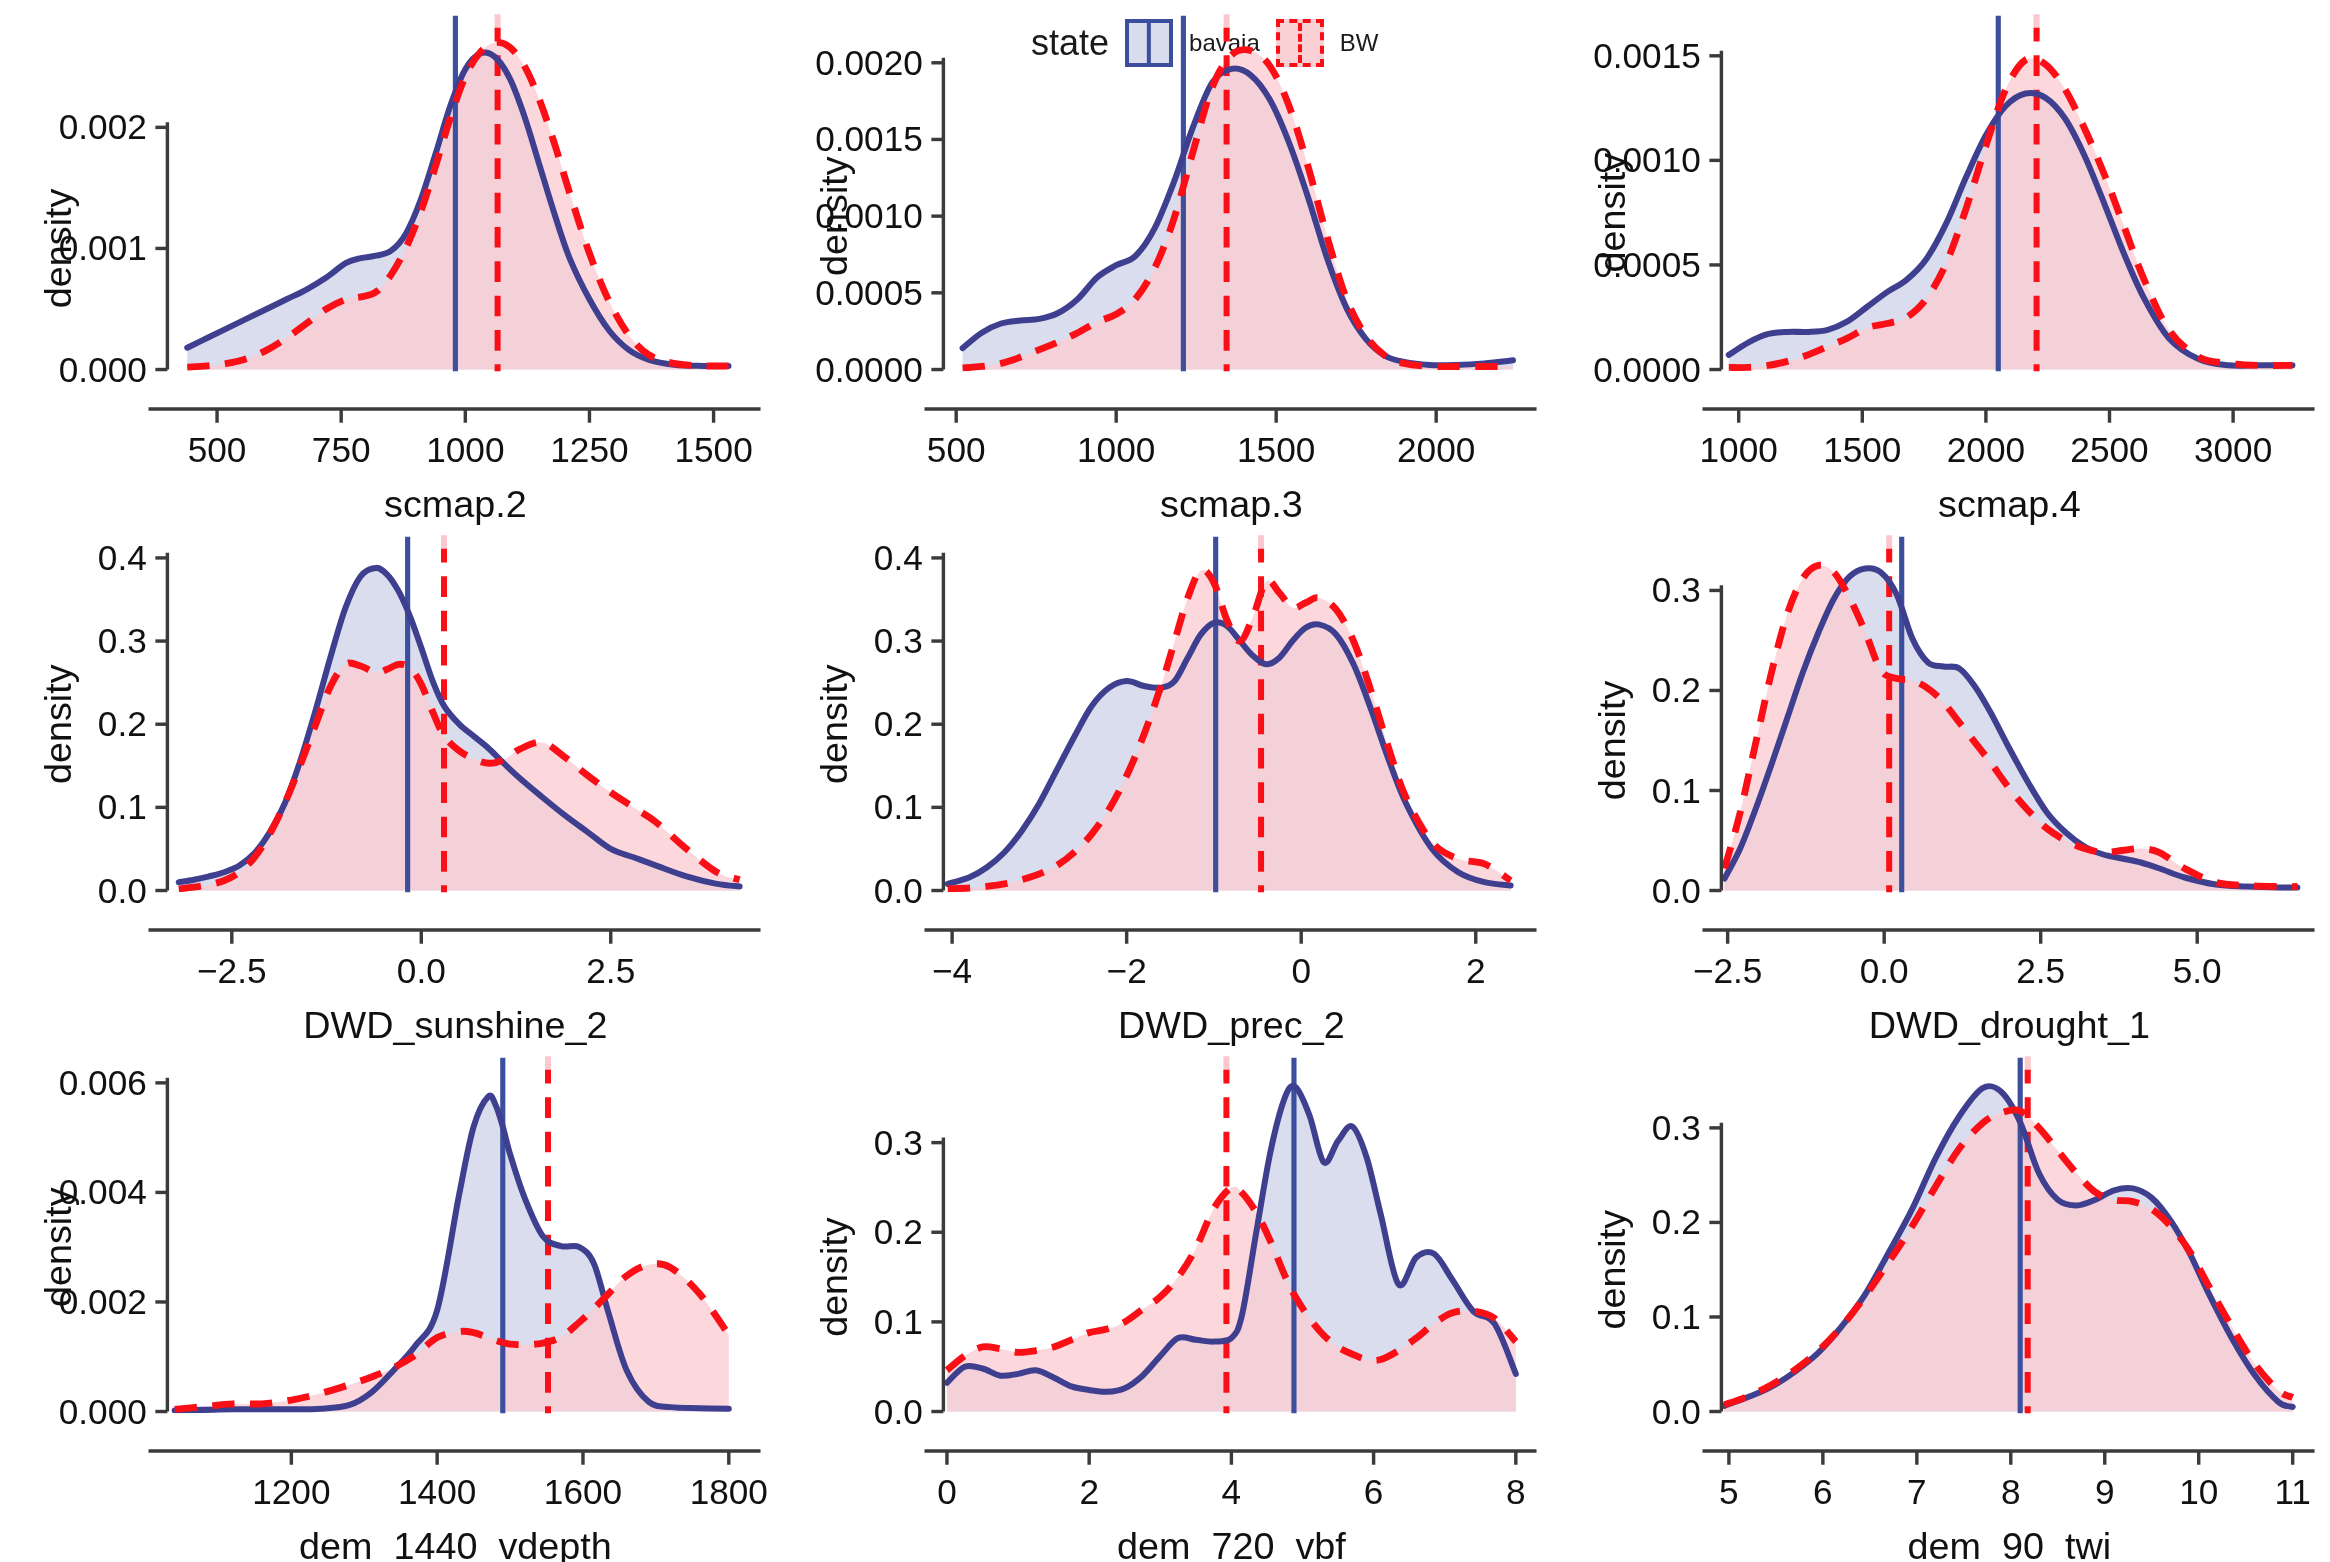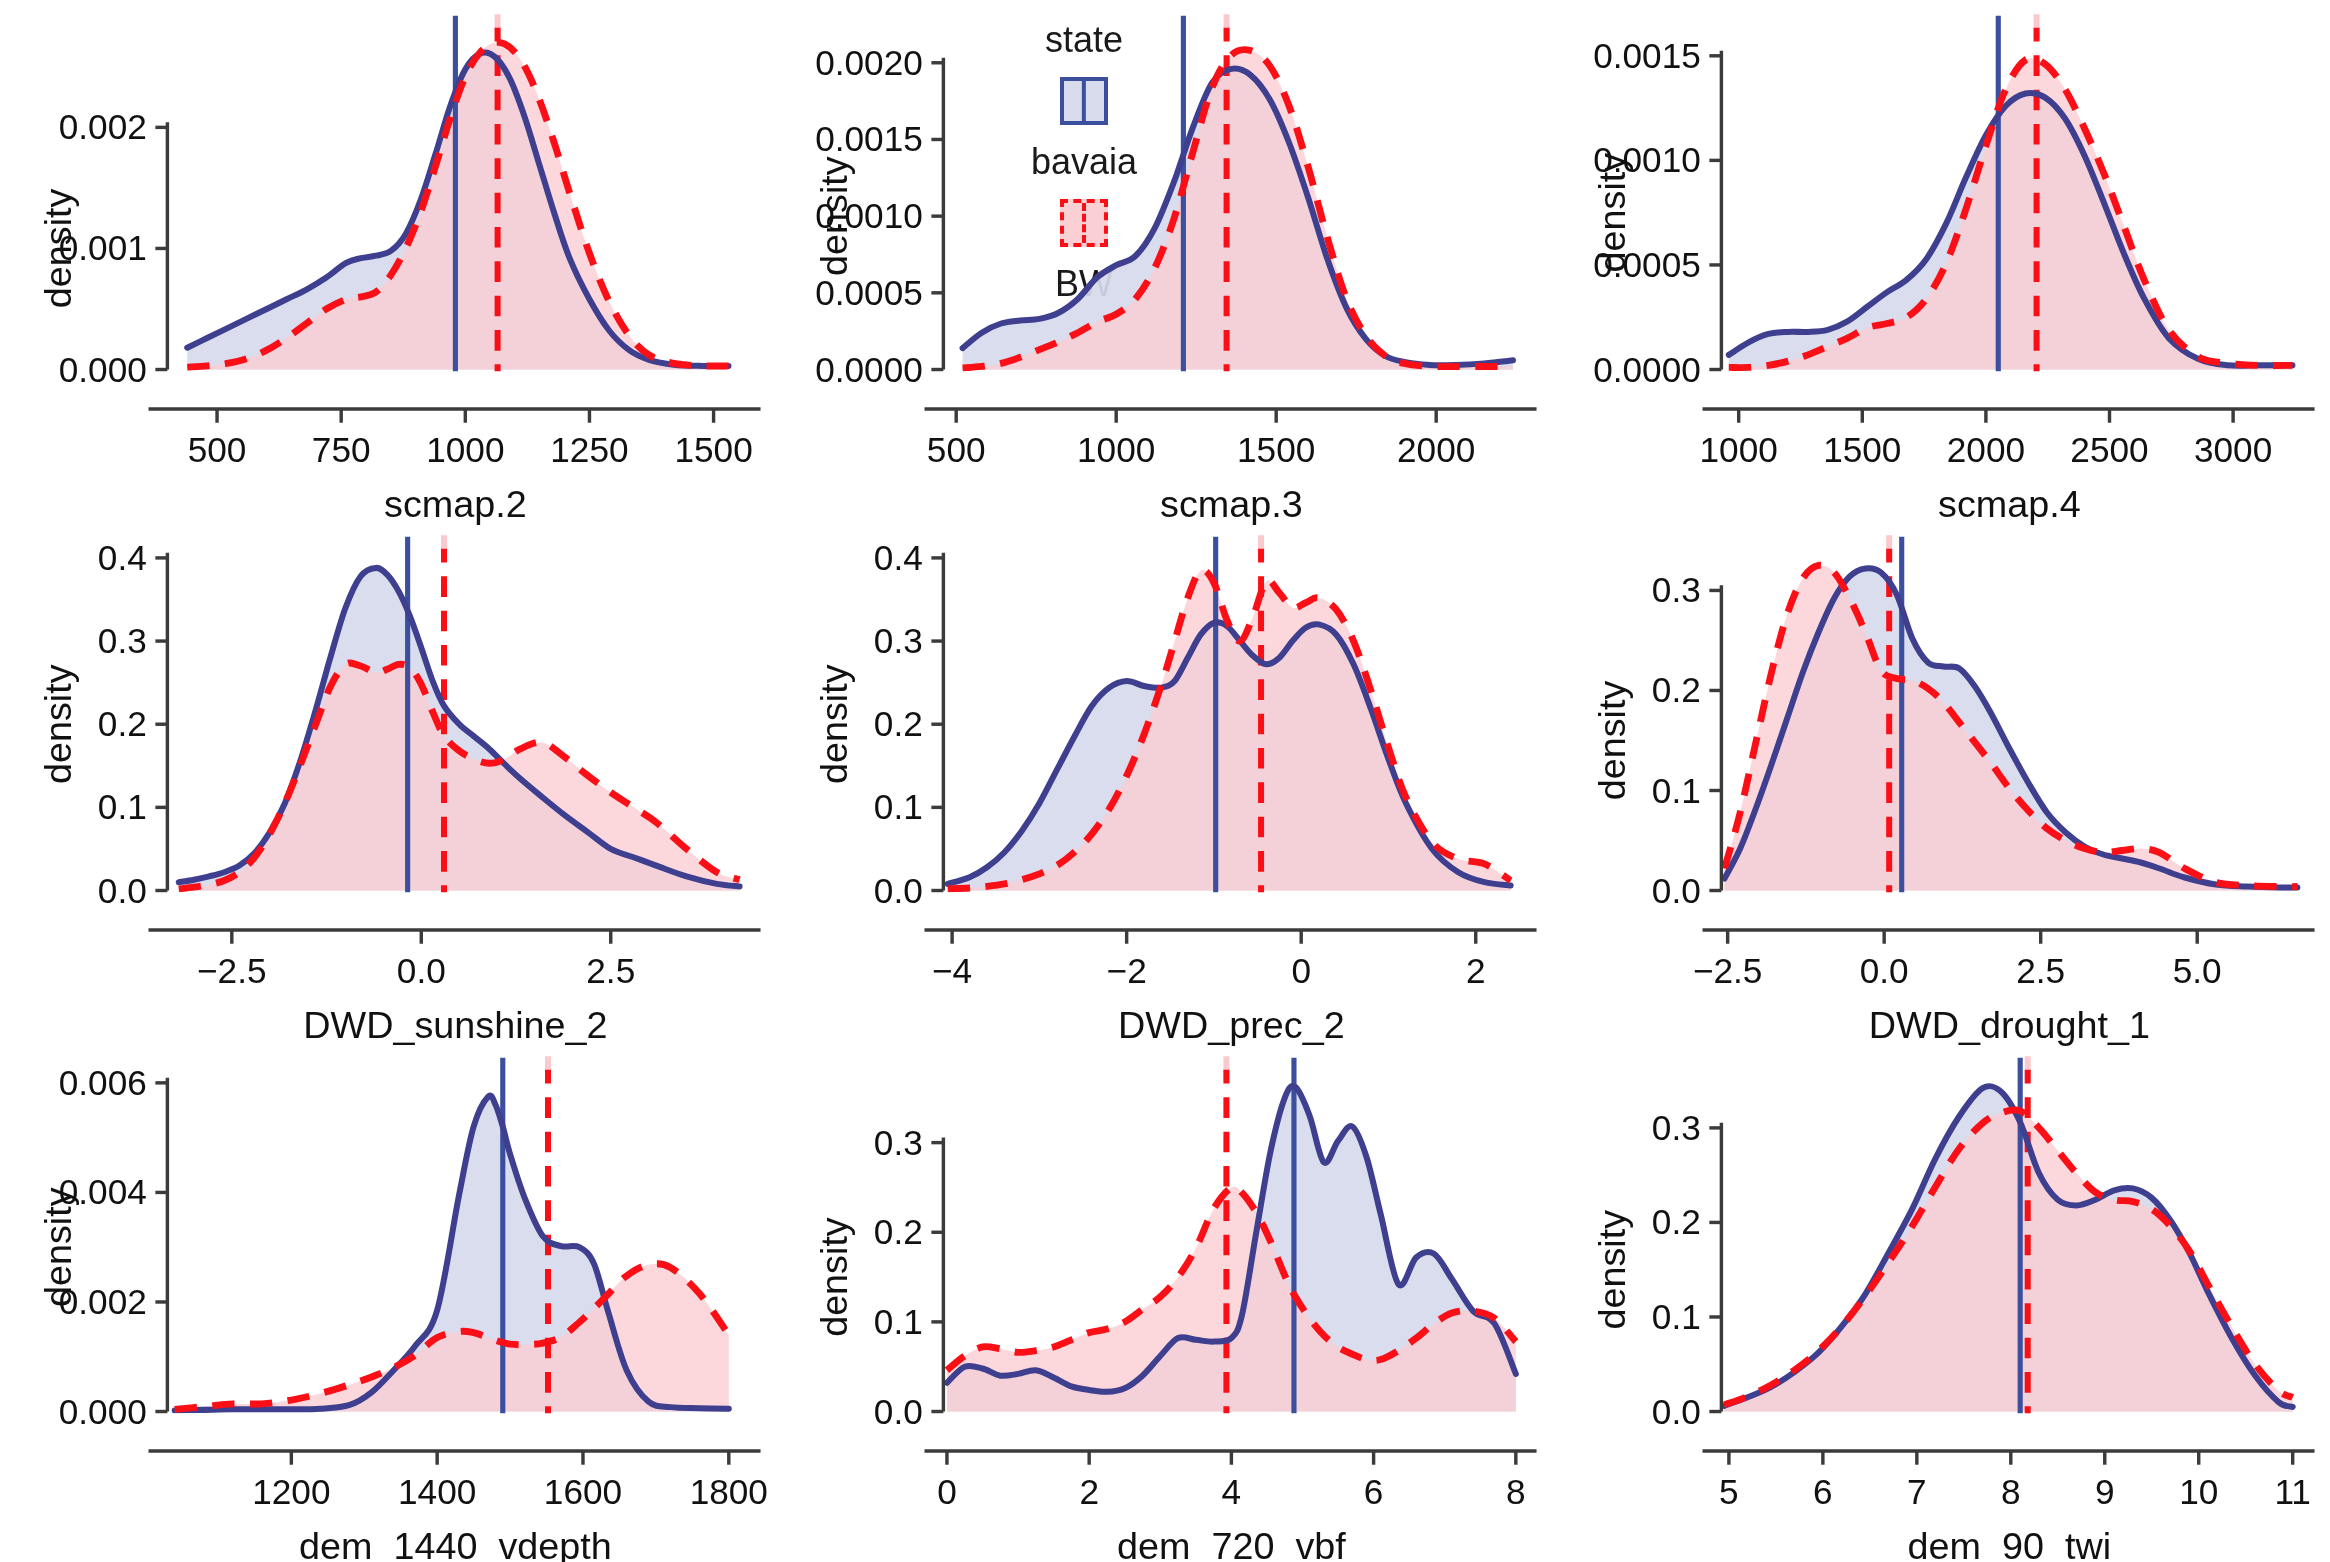--- a/index.html
+++ b/index.html
@@ -1,21 +1,21 @@
 <!DOCTYPE html>
 <html style="font-size:13.7px"><head>
 <meta charset="utf-8">
 <style>
   html,body{margin:0;padding:0;background:#ffffff;}
   body{width:2330px;height:1562px;font-family:"Liberation Sans",sans-serif;overflow:hidden;}
   #root{position:relative;width:2330px;height:1562px;background:#fff;}
 
-  .legend{position:absolute;display:flex;align-items:center;gap:16px;flex-direction:column;}
+  .legend{position:absolute;display:flex;align-items:center;gap:16px;}
   .legend-title{font-size:36px;color:#1a1a1a;font-family:"Liberation Sans",sans-serif;}
-  .legend-label{font-size:36px;color:#1a1a1a;font-family:"Liberation Sans",sans-serif;}
+  .legend-label{font-size:24px;color:#1a1a1a;font-family:"Liberation Sans",sans-serif;}
   .key-blue{width:48px;height:48px;background:#d9dcec;border:4.3px solid #3b4f9e;box-sizing:border-box;position:relative;}
   .key-blue:after{content:"";position:absolute;left:50%;top:0;width:4.3px;height:100%;background:#3b4f9e;transform:translateX(-50%);}
   .key-red{width:48px;height:48px;background:#fbd0d4;border:4.3px dashed #fb0f16;box-sizing:border-box;position:relative;}
   .key-red:after{content:"";position:absolute;left:50%;top:0;width:0;height:100%;border-left:4.3px dashed #fb0f16;transform:translateX(-50%);}
 
   .panel{position:absolute;}
   .panel svg{display:block;overflow:visible;}
   .axis-line{stroke:#3b3b3b;stroke-width:4;fill:none;}
   .tick{stroke:#3b3b3b;stroke-width:4;}
   .ticklabel{font-family:"Liberation Sans",sans-serif;font-size:41px;fill:#111111;}

